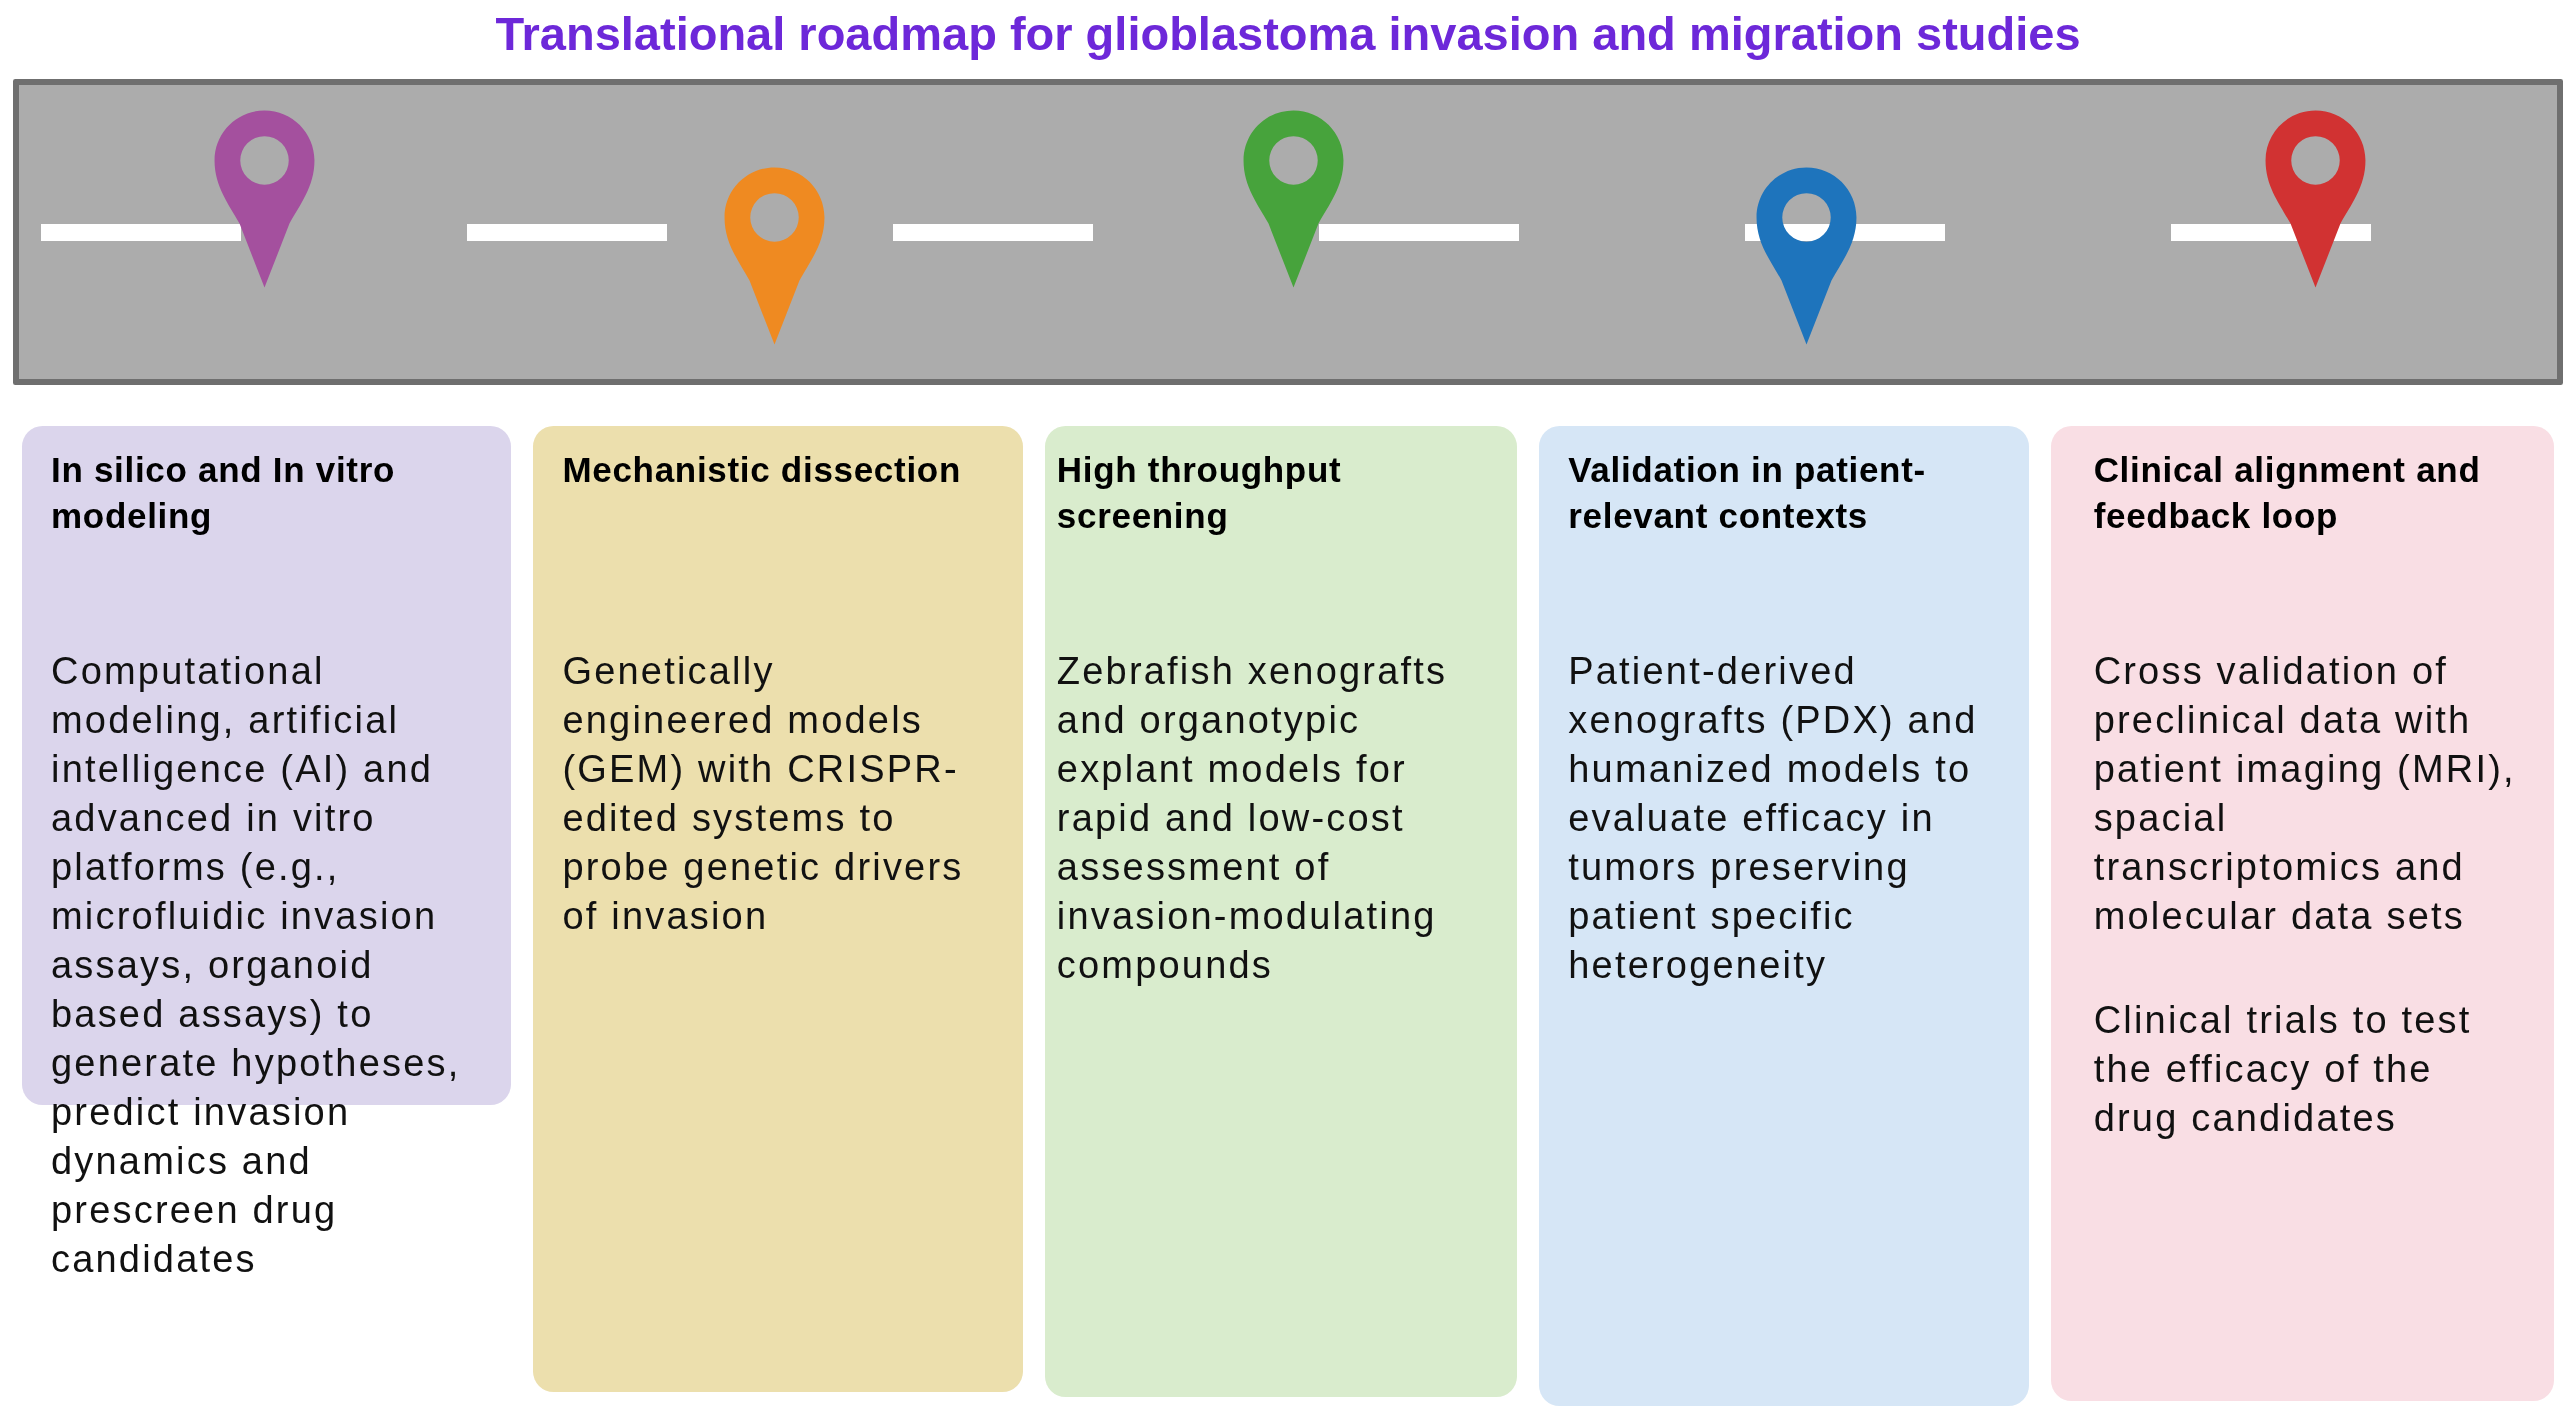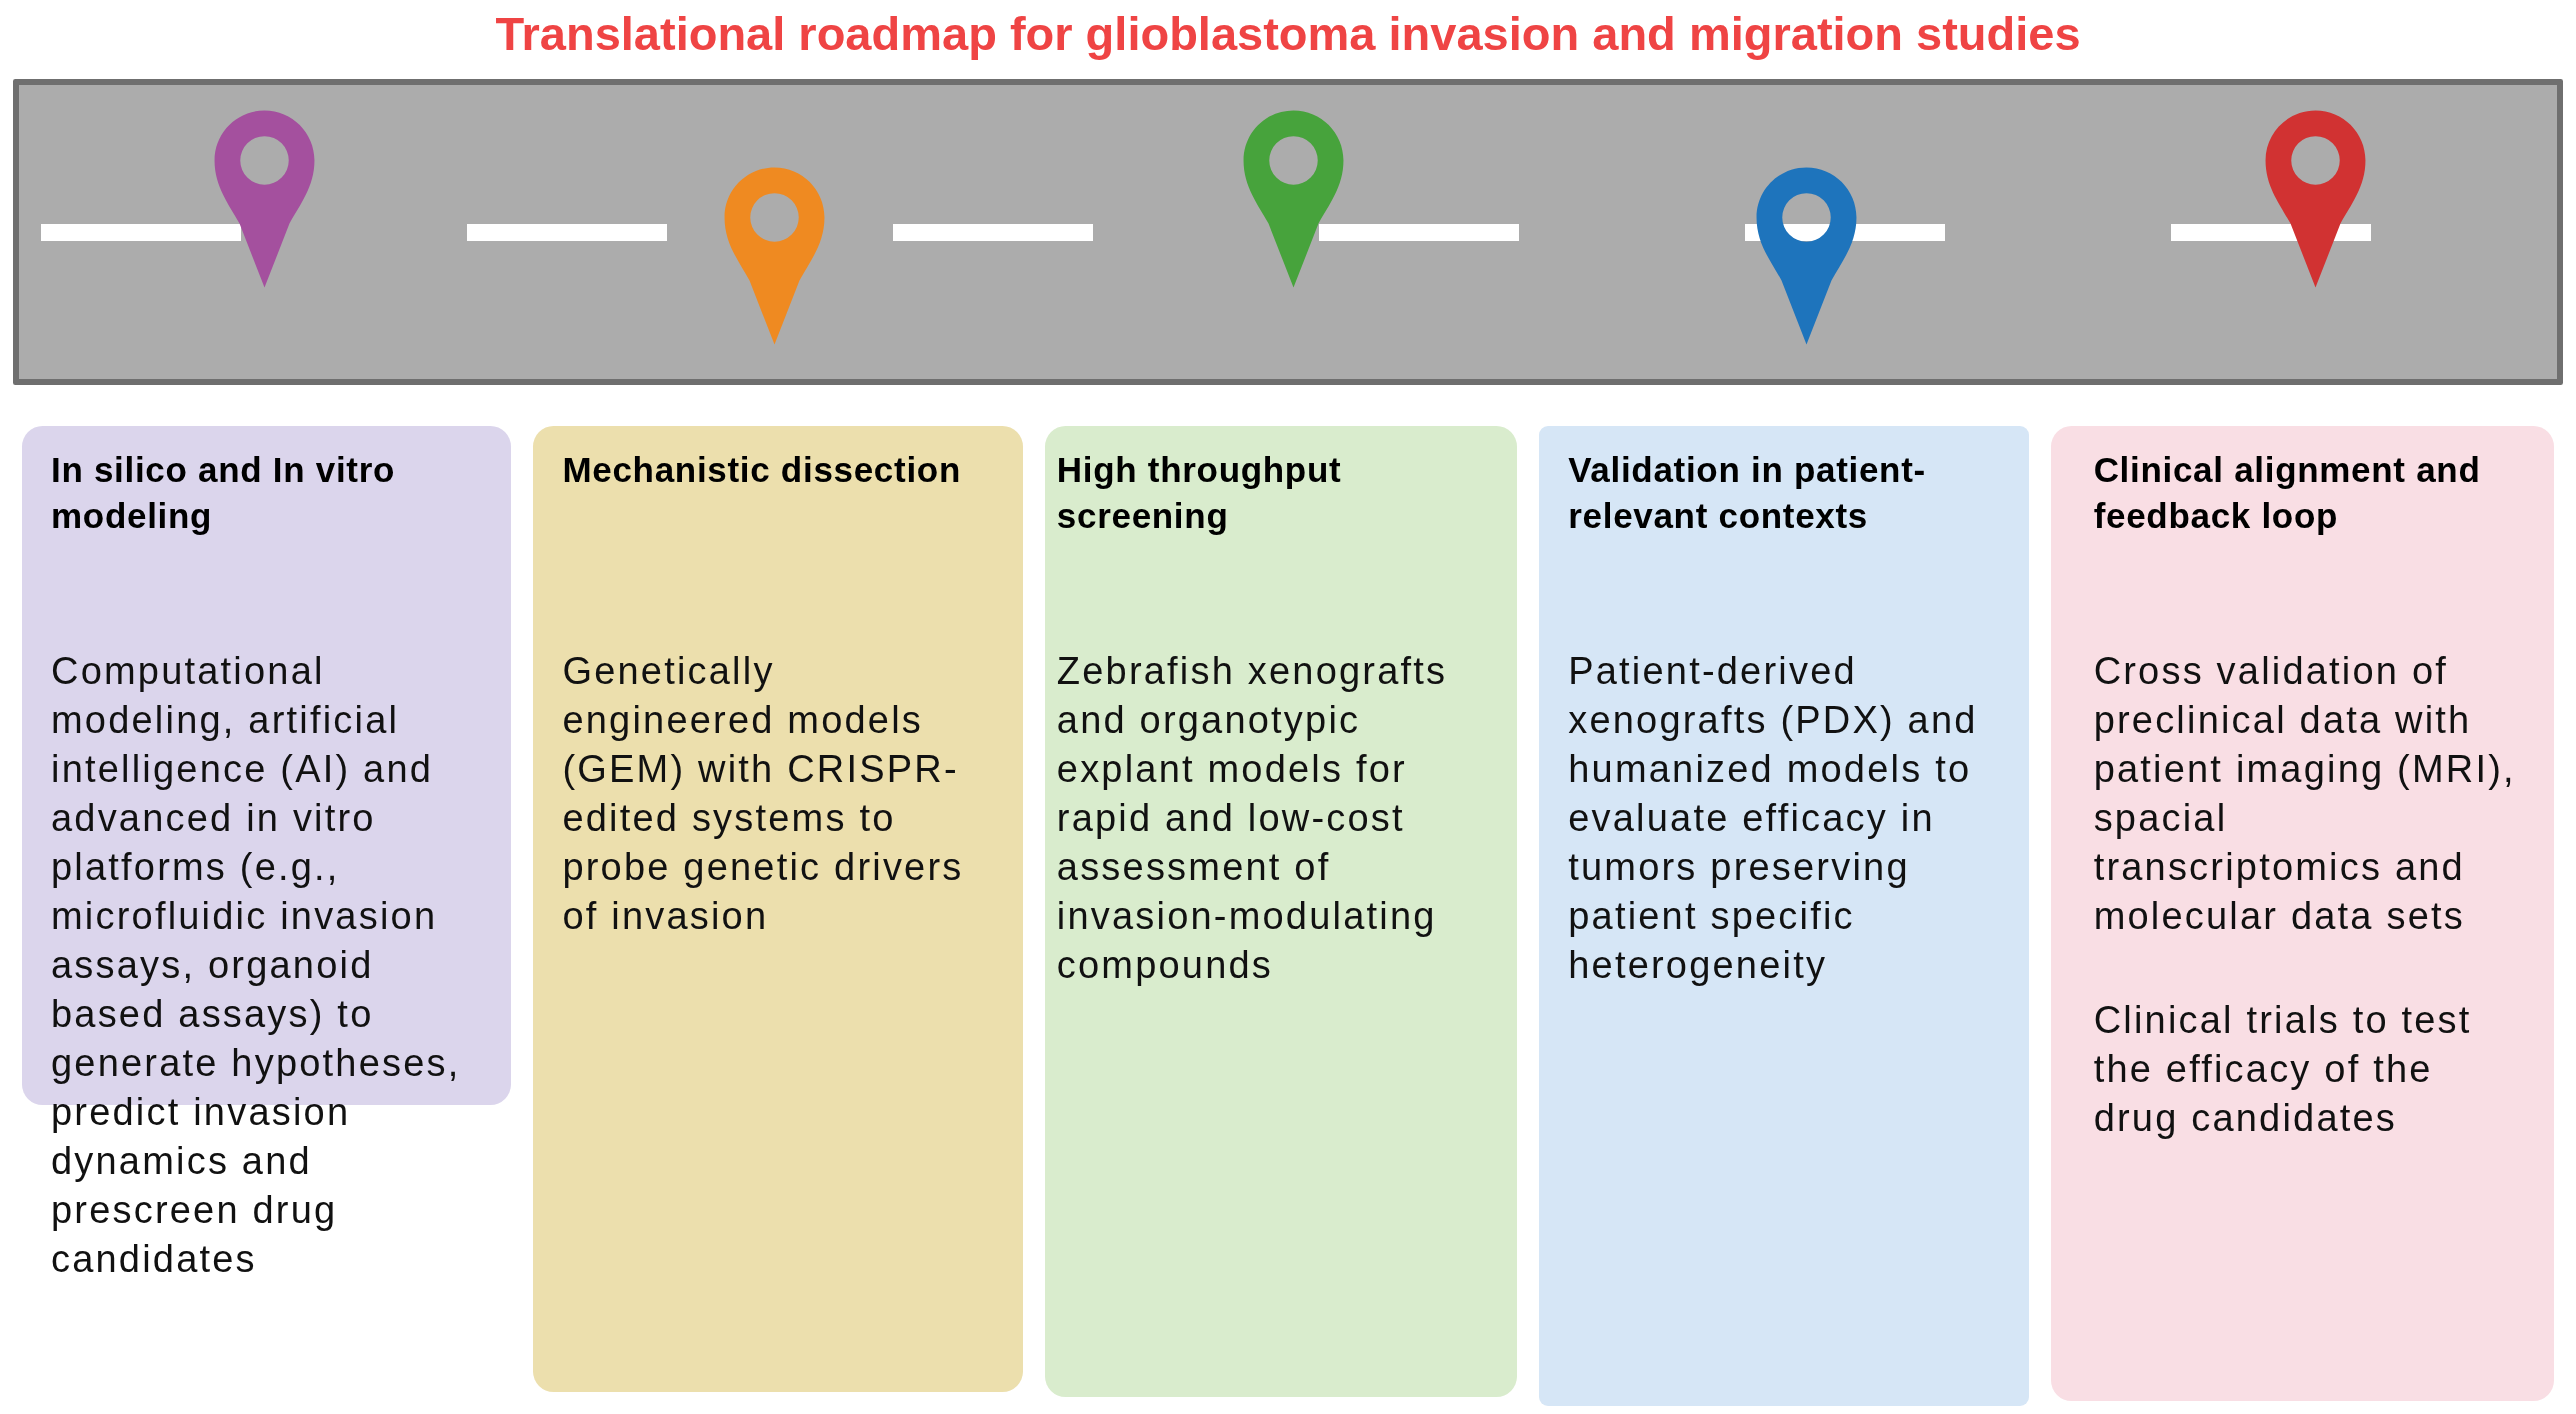--- a/index.html
+++ b/index.html
@@ -1,19 +1,19 @@
 <!DOCTYPE html>
 <html style="font-size:11.7px"><head>
 <meta charset="utf-8">
 <style>
   html,body{margin:0;padding:0;background:#ffffff;}
   body{width:2576px;height:1414px;position:relative;overflow:hidden;
        font-family:"Liberation Sans",sans-serif;}
   .page-title{position:absolute;top:5.9px;left:0;width:100%;text-align:center;
-       font-size:47px;font-weight:bold;color:#ef4444;letter-spacing:0px;}
+       font-size:47px;font-weight:bold;color:#6d28d9;letter-spacing:0px;}
   .road{position:absolute;left:13.2px;top:79px;width:2550px;height:306px;
        background:#ACACAC;border:6.6px solid #6F6F6F;border-radius:2.2px;
        box-sizing:border-box;}
   .dash-line{position:absolute;left:22px;right:14.7px;top:139px;height:17px;
        background:repeating-linear-gradient(to right,#ffffff 0 200px,transparent 200px 426px);}
   .pin{position:absolute;width:103px;height:180px;}
   .pin.p1{left:194px;top:24px;}
   .pin.p2{left:704px;top:81px;}
   .pin.p3{left:1223px;top:24px;}
   .pin.p4{left:1736px;top:81px;}
@@ -71,21 +71,21 @@
     </div>
   </div>
 
   <div class="card" style="background: rgb(217, 236, 205); padding-left: 12px;">
     <div class="card-title">High throughput screening</div>
     <div class="card-body">
       <p>Zebrafish xenografts and organotypic explant models for rapid and low-cost assessment of invasion-modulating compounds</p>
     </div>
   </div>
 
-  <div class="card" style="background: rgb(214, 230, 246); border-radius: 9px;">
+  <div class="card" style="background: rgb(214, 230, 246);">
     <div class="card-title">Validation in patient-relevant contexts</div>
     <div class="card-body">
       <p>Patient-derived xenografts (PDX) and humanized models to evaluate efficacy in tumors preserving patient specific heterogeneity</p>
     </div>
   </div>
 
   <div class="card" style="background: rgb(249, 222, 228);">
     <div class="card-title">Clinical alignment and feedback loop</div>
     <div class="card-body">
       <p>Cross validation of preclinical data with patient imaging (MRI), spacial transcriptomics and molecular data sets</p>

